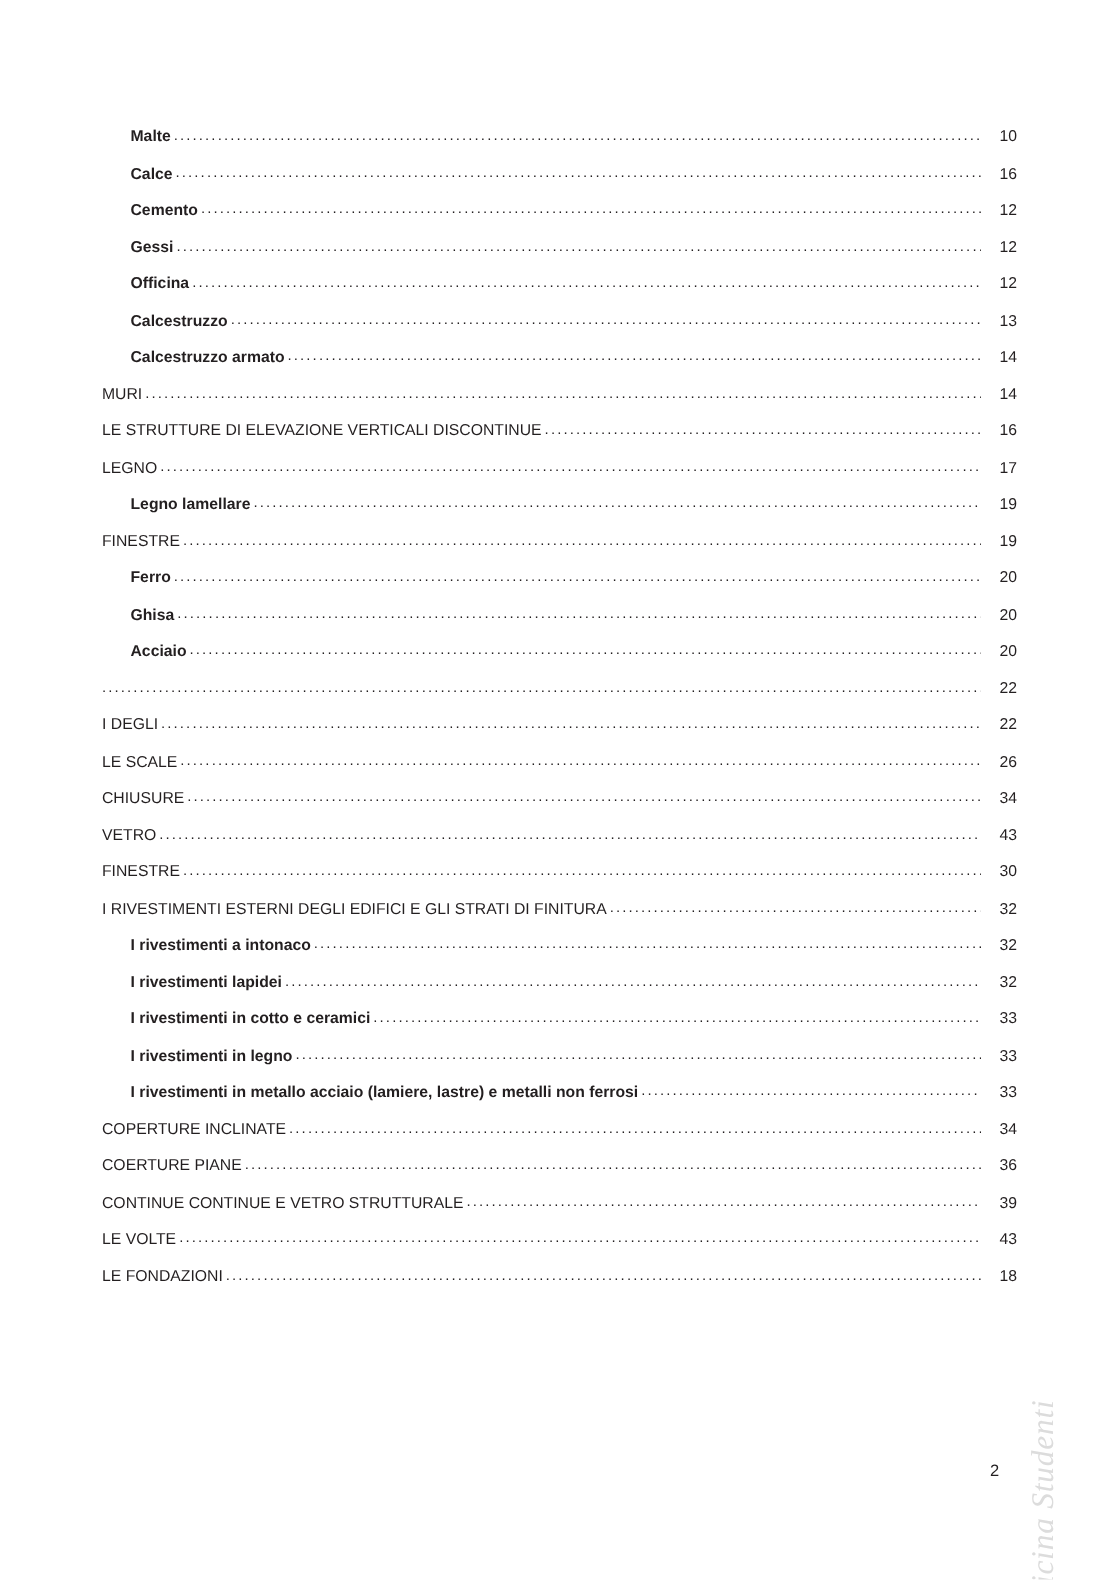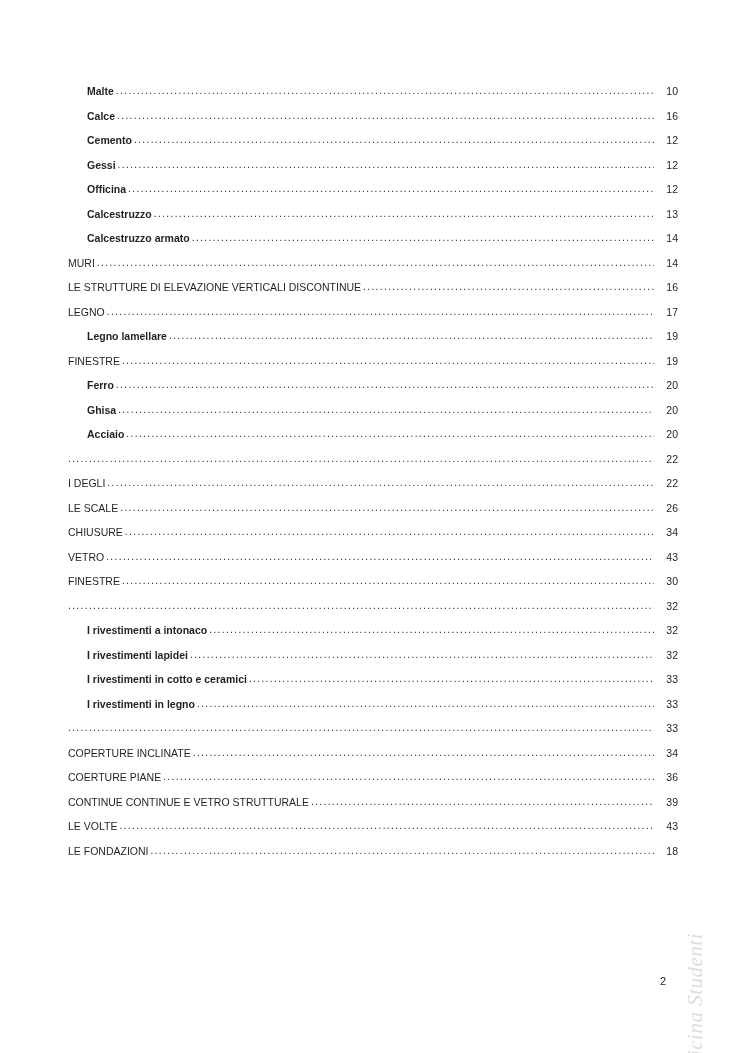--- a/index.html
+++ b/index.html
@@ -195,20 +195,21 @@
         <span class="label">VETRO</span>
         <span class="dots">...............................................................................................................................................................</span>
         <span class="page-num">43</span>
       </div>
       <div class="toc-entry">
         <span class="label">FINESTRE</span>
         <span class="dots">...............................................................................................................................................................</span>
         <span class="page-num">30</span>
       </div>
       <div class="toc-entry">
+        <span class="label">I RIVESTIMENTI ESTERNI DEGLI EDIFICI E GLI STRATI DI FINITURA</span>
         <span class="dots">...............................................................................................................................................................</span>
         <span class="page-num">32</span>
       </div>
       <div class="toc-entry bold">
         <span class="label">I rivestimenti a intonaco</span>
         <span class="dots">...............................................................................................................................................................</span>
         <span class="page-num">32</span>
       </div>
       <div class="toc-entry bold">
         <span class="label">I rivestimenti lapidei</span>
@@ -219,20 +220,21 @@
         <span class="label">I rivestimenti in cotto e ceramici</span>
         <span class="dots">...............................................................................................................................................................</span>
         <span class="page-num">33</span>
       </div>
       <div class="toc-entry bold">
         <span class="label">I rivestimenti in legno</span>
         <span class="dots">...............................................................................................................................................................</span>
         <span class="page-num">33</span>
       </div>
       <div class="toc-entry bold">
+        <span class="label">I rivestimenti in metallo acciaio (lamiere, lastre) e metalli non ferrosi</span>
         <span class="dots">...............................................................................................................................................................</span>
         <span class="page-num">33</span>
       </div>
       <div class="toc-entry">
         <span class="label">COPERTURE INCLINATE</span>
         <span class="dots">...............................................................................................................................................................</span>
         <span class="page-num">34</span>
       </div>
       <div class="toc-entry">
         <span class="label">COERTURE PIANE</span>

